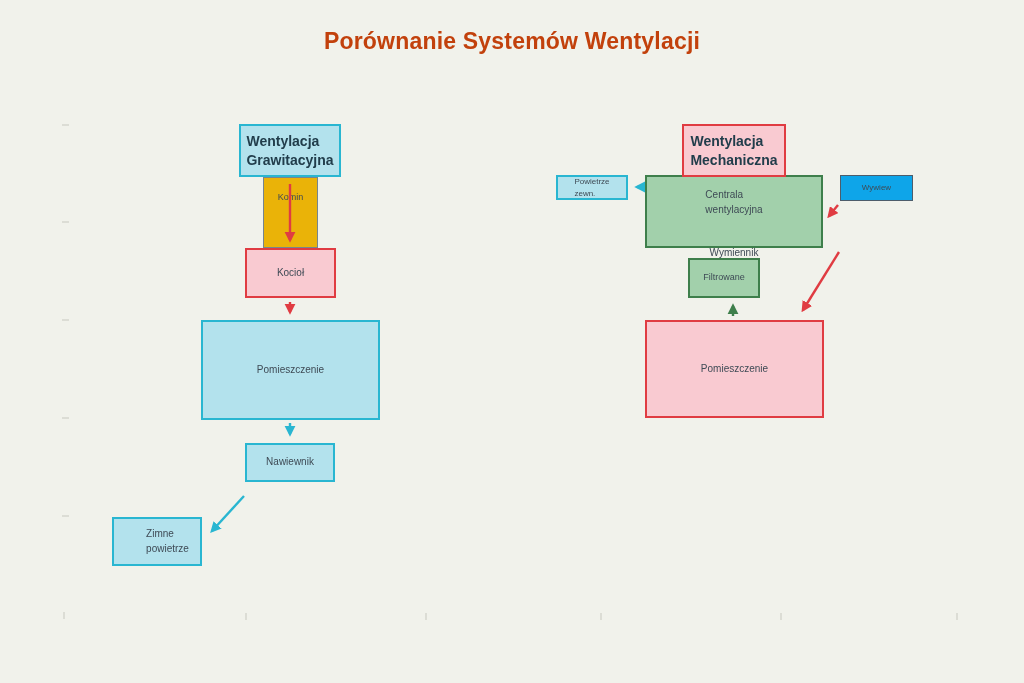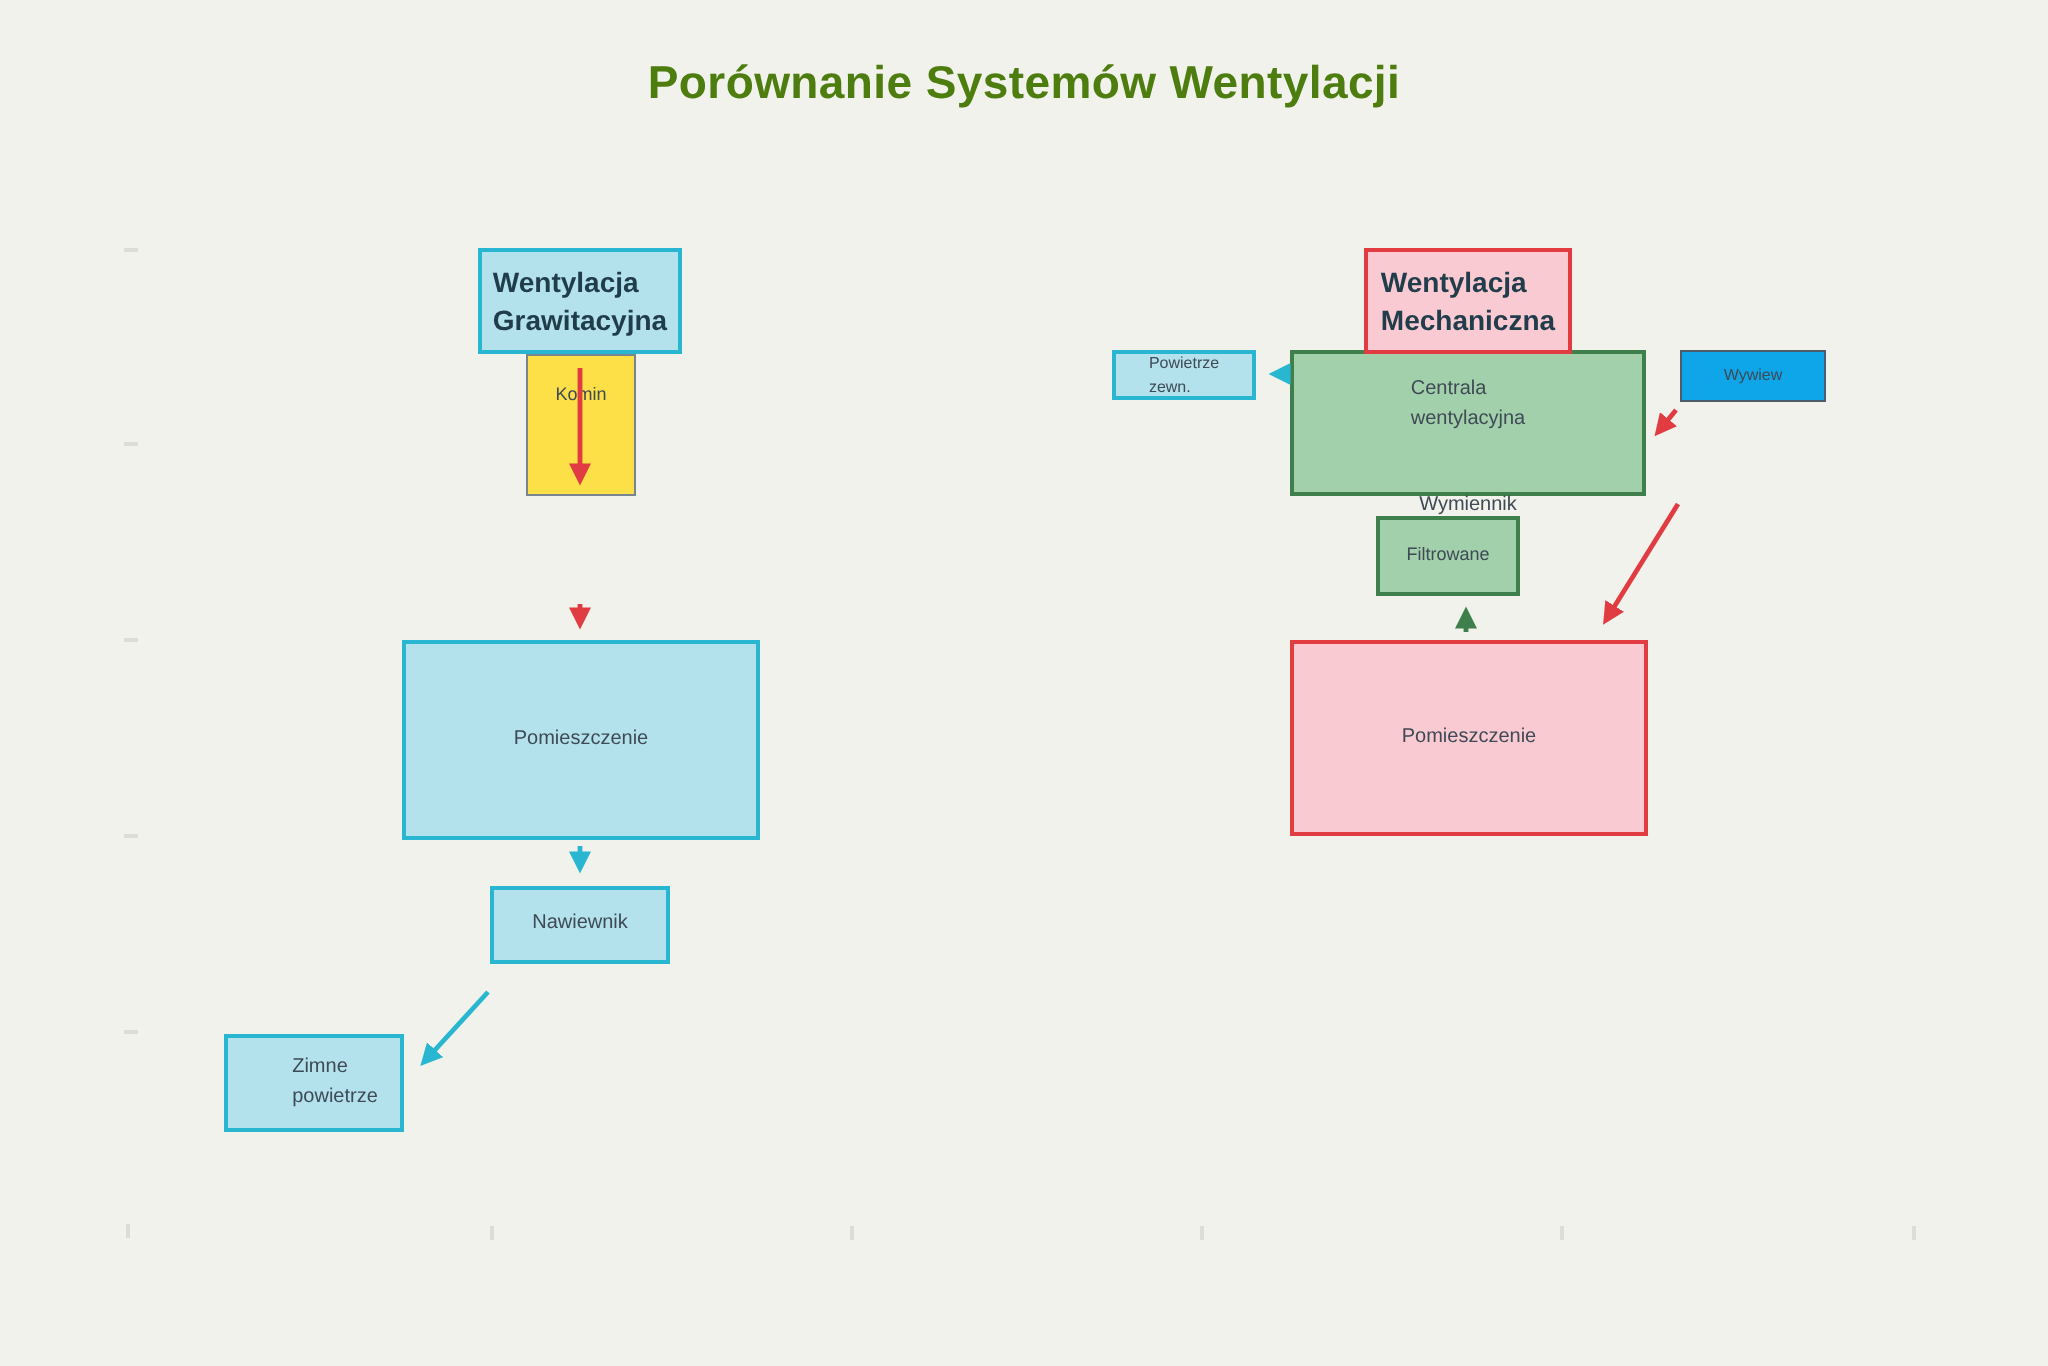--- a/index.html
+++ b/index.html
@@ -9,21 +9,21 @@
     font-family: "Liberation Sans", sans-serif;
     position: relative;
     overflow: hidden;
   }
   .canvas { position: absolute; inset: 0; }
 
   .page-title {
     position: absolute; top: 28px; left: 0; width: 100%;
     text-align: center;
     font-size: 23px; font-weight: bold;
-    color: #4d7c0f;
+    color: #c2410c;
     letter-spacing: 0.2px;
   }
 
   .node {
     position: absolute;
     box-sizing: border-box;
     display: flex; align-items: center; justify-content: center;
     flex-direction: column;
     text-align: left;
     white-space: pre-line;
@@ -32,21 +32,21 @@
     line-height: 1.45;
   }
   .header-node {
     font-size: 14px; font-weight: 600; color: #213d4b;
     line-height: 1.35;
     z-index: 3;
   }
   .cyan-node   { background: #b3e2ed; border: 2px solid #29b6d1; }
   .pink-node   { background: #f9cad1; border: 2px solid #e03c42; }
   .green-node  { background: #a2d0ab; border: 2px solid #3e7f4b; gap: 20px; }
-  .gray-node   { background: #fde047; border: 1.5px solid #76858f; }
+  .gray-node   { background: #eab308; border: 1.5px solid #76858f; }
   .slate-node  { background: #0ea5e9; border: 1.5px solid #4d5d6b; }
   .small-label { font-size: 8px; line-height: 1.4; }
 
   .komin { justify-content: flex-start; padding-top: 13px; font-size: 9px; z-index: 1; }
   .centrala { justify-content: flex-start; padding-top: 11px; }
   .centrala .sub { margin-top: 9px; }
 
   .arrows { position: absolute; inset: 0; z-index: 2; pointer-events: none; }
 
   .tick { position: absolute; background: #dcddd5; }
@@ -82,20 +82,21 @@
     <line x1="838" y1="205" x2="829" y2="216" stroke="#e03c42" stroke-width="2.4" marker-end="url(#ah-red)"></line>
     <line x1="839" y1="252" x2="803" y2="310" stroke="#e03c42" stroke-width="2.4" marker-end="url(#ah-red)"></line>
     <line x1="733" y1="316" x2="733" y2="306" stroke="#3e7f4b" stroke-width="2.4" marker-end="url(#ah-green)"></line>
   </svg>
 
   <div class="node cyan-node header-node" style="left:239px; top:124px; width:102px; height:53px;">Wentylacja
 Grawitacyjna</div>
 
   <div class="node gray-node komin" style="left:263px; top:177px; width:55px; height:71px;">Komin</div>
 
+  <div class="node pink-node" style="left:245px; top:248px; width:91px; height:50px;">Kocioł</div>
 
   <div class="node cyan-node" style="left:201px; top:320px; width:179px; height:100px;">Pomieszczenie</div>
 
   <div class="node cyan-node" style="left:245px; top:443px; width:90px; height:39px;">Nawiewnik</div>
 
   <div class="node cyan-node" style="left:112px; top:517px; width:90px; height:49px;padding-left:21px;">Zimne
 powietrze</div>
 
   <div class="node pink-node header-node" style="left:682px; top:124px; width:104px; height:53px;">Wentylacja
 Mechaniczna</div>

